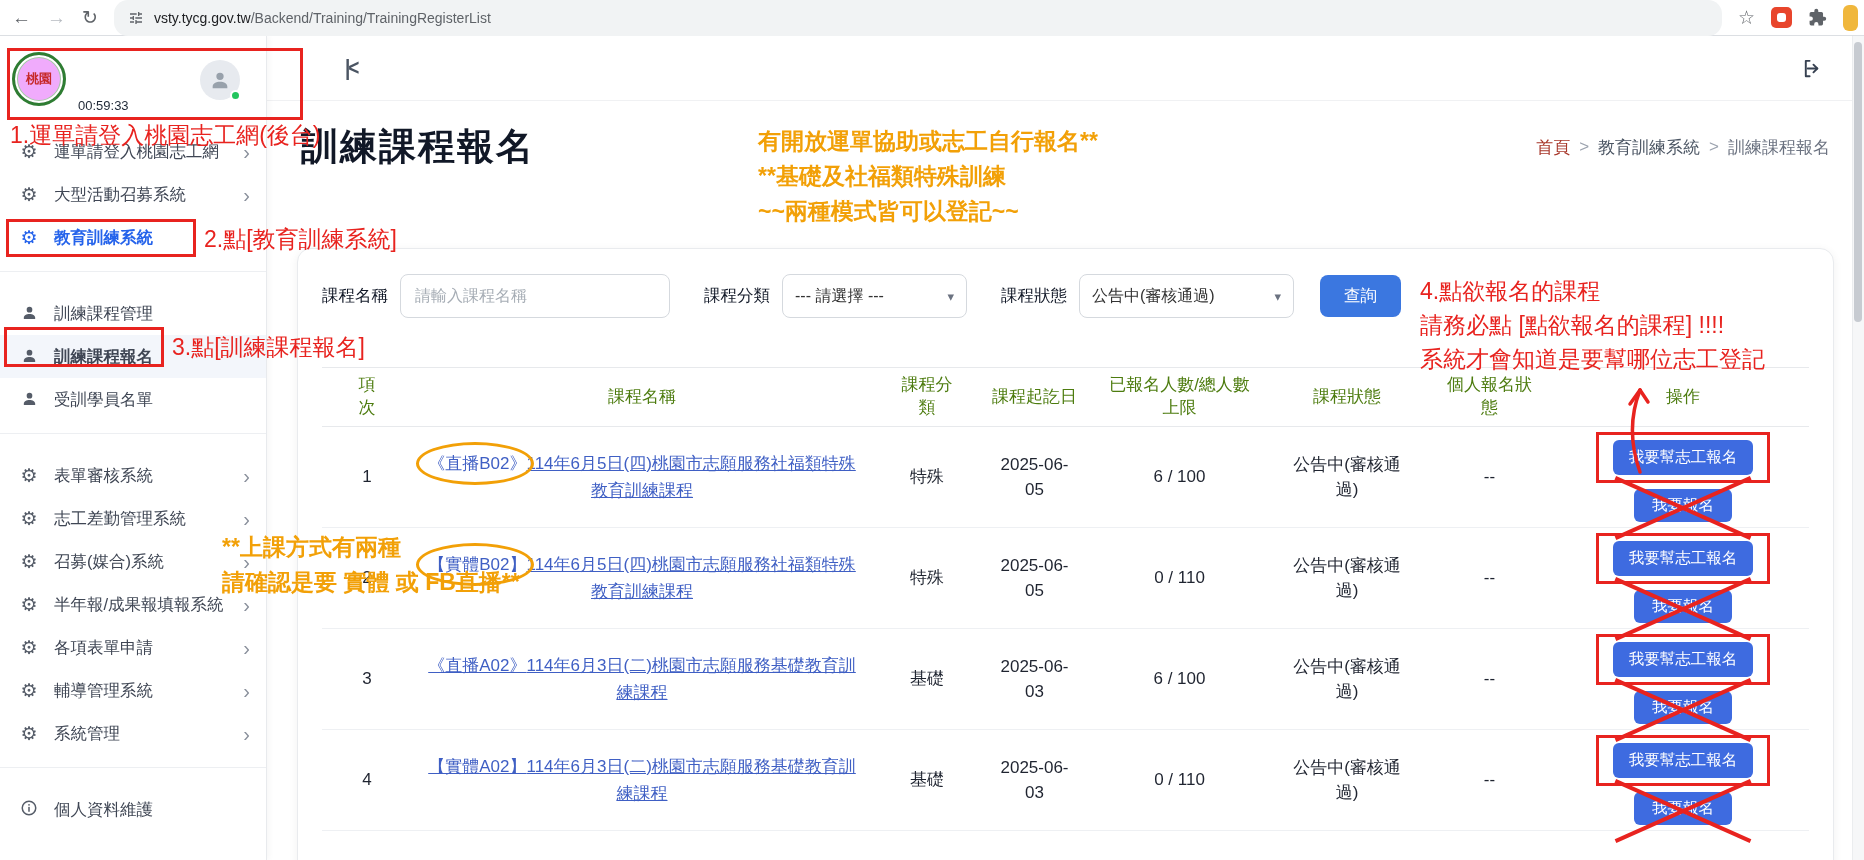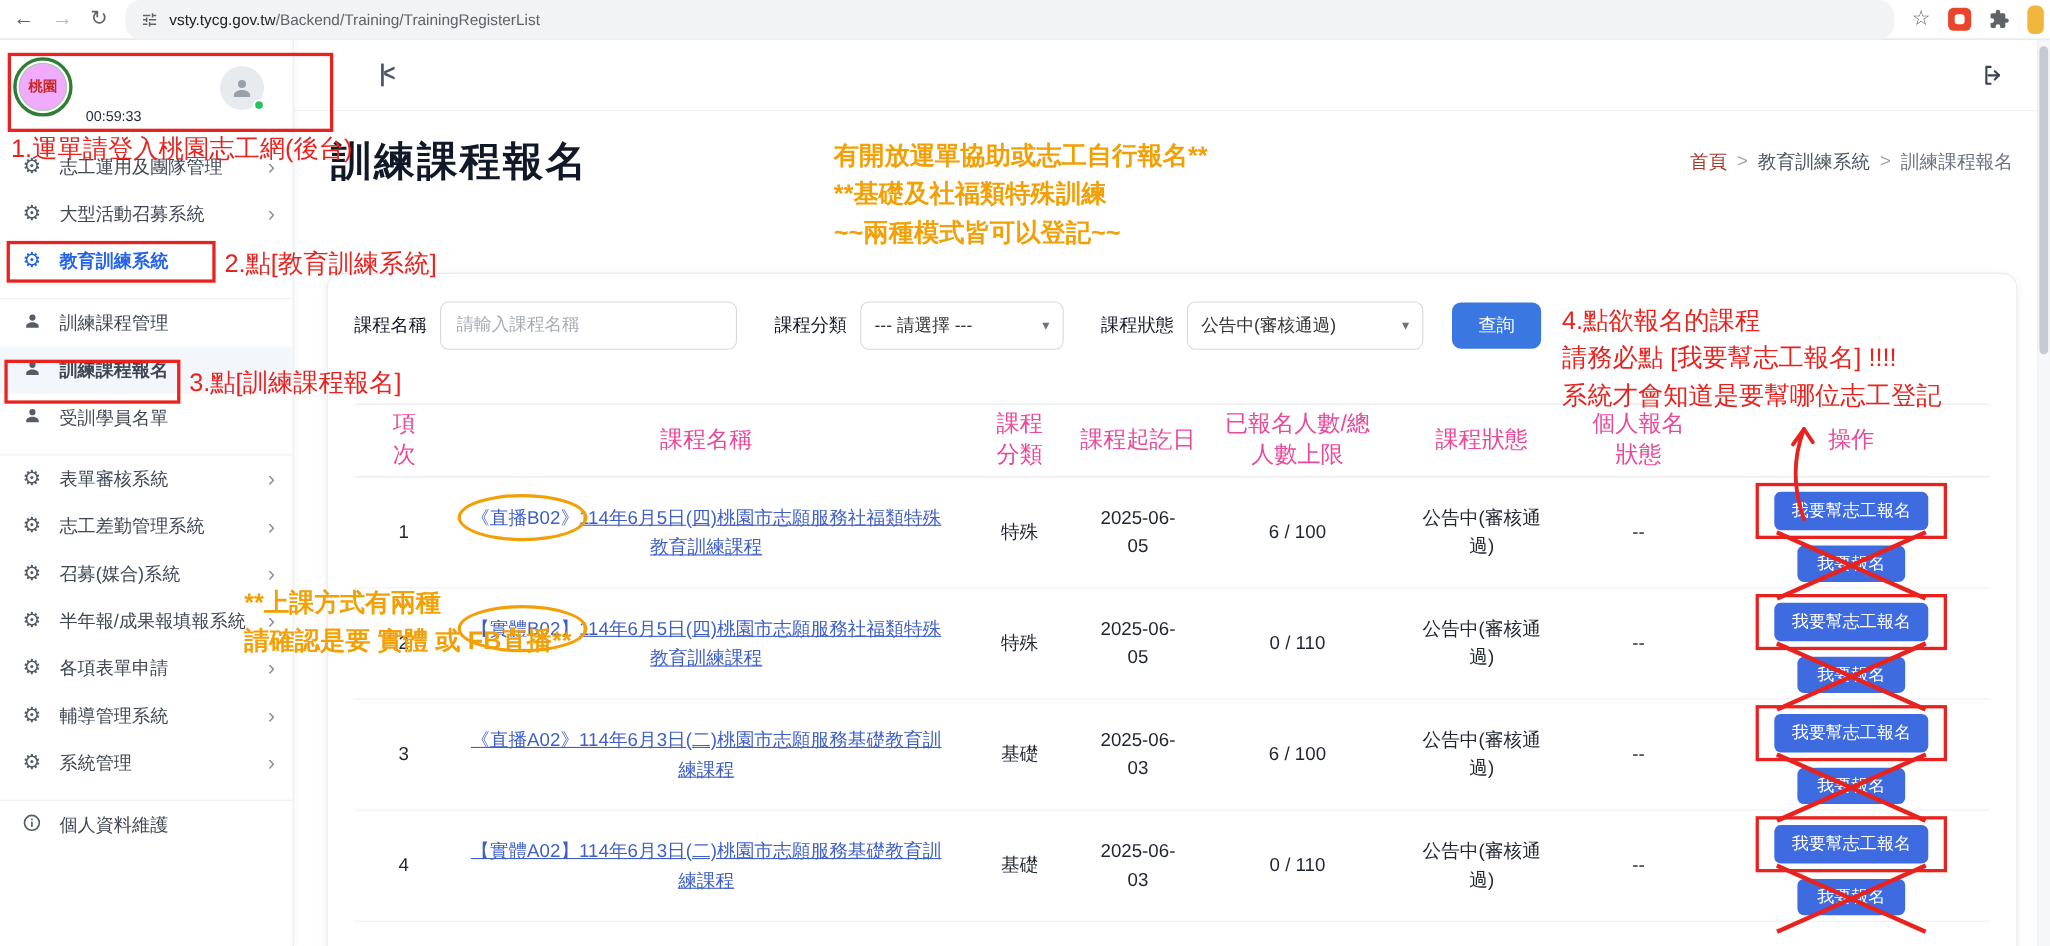--- a/index.html
+++ b/index.html
@@ -44,21 +44,21 @@
   .logo{
     position:absolute;left:12px;top:16px;width:54px;height:54px;border-radius:50%;
     border:3px solid #2e7d32;background:#f0abfc;display:flex;align-items:center;justify-content:center;
     box-shadow:inset 0 0 0 2px #fff,inset 0 0 0 3px #a5c9a8;
   }
   .logo span{color:#c62828;font-size:13px;font-weight:bold;}
   .timer{position:absolute;left:78px;top:62px;font-size:13px;color:#1f2937;}
   .avatar{position:absolute;right:26px;top:24px;width:40px;height:40px;border-radius:50%;background:#e7eaef;display:flex;align-items:center;justify-content:center;cursor:pointer;}
   .status-dot{position:absolute;right:-1px;bottom:-1px;width:11px;height:11px;border-radius:50%;background:#22c55e;border:2px solid #fff;}
   #sb-nav{position:relative;}
-  .sb-group{border-top:1px solid #edeff2;margin-top:12px;padding-top:0;}
+  .sb-group{border-top:1px solid #edeff2;margin-top:12px;padding-top:20px;}
   .sb-group.first{border-top:none;margin-top:0;padding-top:2px;}
   .sb-item{height:43px;display:flex;align-items:center;padding:0 16px 0 18px;gap:14px;font-size:16.5px;color:#3f4654;cursor:pointer;}
   .sb-item .sb-ic{width:22px;text-align:center;font-size:19px;color:#555c68;line-height:1;flex:0 0 auto;}
   .sb-item .chev{margin-left:auto;color:#8a909c;font-size:20px;line-height:1;}
   .sb-item.active{color:var(--side-active);font-weight:bold;}
   .sb-item.active .sb-ic{color:var(--side-active);}
   .sb-item.active-sub{font-weight:bold;background:#f3f6fb;}
   #main{position:absolute;top:36px;left:267px;right:0;bottom:0;background:#fff;}
   .topbar{height:64px;display:flex;align-items:center;justify-content:space-between;padding:0 40px 0 78px;box-shadow:0 1px 0 #f0f1f3;}
   .collapse-ic{font-size:19px;color:#4b5563;cursor:pointer;letter-spacing:-2px;font-weight:bold;transform:scaleY(1.15);}
@@ -88,21 +88,21 @@
   .sel .sel-chev{color:#6b7280;font-size:13px;margin-left:10px;}
   .sel.cat{width:185px;}
   .sel.stat{width:215px;}
   .search-btn{
     margin-left:26px;height:42px;padding:0 24px;border:none;border-radius:8px;background:var(--search-blue);
     color:#fff;font-size:16.5px;cursor:pointer;font-family:inherit;
   }
   
   .table{margin-top:48px;}
   .thead,.trow{display:grid;grid-template-columns:90px 460px 110px 105px 185px 150px 135px 1fr;align-items:center;}
-  .thead{min-height:60px;border-top:1px solid #e7e9ec;border-bottom:1px solid #e7e9ec;color:#ec4899;font-size:21px;}
+  .thead{min-height:60px;border-top:1px solid #e7e9ec;border-bottom:1px solid #e7e9ec;color:#4d7c0f;font-size:17px;}
   .th{justify-self:center;text-align:center;line-height:1.35;padding:4px 0;}
   .th.th0{max-width:20px;}
   .th.th2{max-width:56px;}
   .th.th4{max-width:152px;}
   .th.th6{max-width:88px;}
   .trow{min-height:101px;border-bottom:1px solid #eef0f3;font-size:17px;color:#1f2430;}
   .td{text-align:center;justify-self:center;line-height:1.5;}
   .td.name{justify-self:stretch;padding:0 10px;}
   .td.date{max-width:76px;word-break:break-all;}
   .td.status{max-width:128px;}
@@ -163,21 +163,21 @@
       <svg width="22" height="22" viewBox="0 0 24 24">
           <path fill="#98a1ab" d="M12 12a4 4 0 1 0 0-8 4 4 0 0 0 0 8zm0 2c-4.4 0-8 2.2-8 5v2h16v-2c0-2.8-3.6-5-8-5z"></path>
         </svg>
       <span class="status-dot"></span>
     </div>
   </div>
   <nav id="sb-nav">
       <div class="sb-group first">
         <div class="sb-item">
           <span class="sb-ic">⚙</span>
-          <span class="sb-label">志工運用及團隊管理</span>
+          <span class="sb-label">運單請登入桃園志工網</span>
           <span class="chev">›</span>
         </div>
         <div class="sb-item">
           <span class="sb-ic">⚙</span>
           <span class="sb-label">大型活動召募系統</span>
           <span class="chev">›</span>
         </div>
         <div class="sb-item active">
           <span class="sb-ic">⚙</span>
           <span class="sb-label">教育訓練系統</span>
@@ -360,21 +360,21 @@
 </main>
 
 <div id="overlay">
   <div class="rbox" style="left:7px;top:48px;width:296px;height:72px"></div>
   <div class="rtext" style="left:10px;top:118px">1.運單請登入桃園志工網(後台)</div>
   <div class="rbox" style="left:6px;top:219px;width:190px;height:38px"></div>
   <div class="rtext" style="left:204px;top:222px">2.點[教育訓練系統]</div>
   <div class="rbox" style="left:4px;top:327px;width:160px;height:40px"></div>
   <div class="rtext" style="left:172px;top:330px">3.點[訓練課程報名]</div>
   <div class="otext" id="orange-top" style="left:758px;top:124px"><div>有開放運單協助或志工自行報名**</div><div>**基礎及社福類特殊訓練</div><div>~~兩種模式皆可以登記~~</div></div>
-  <div class="rtext" id="step4" style="left:1420px;top:274px"><div>4.點欲報名的課程</div><div>請務必點 [我要幫志工報名] !!!!</div><div>系統才會知道是要幫哪位志工登記</div></div>
+  <div class="rtext" id="step4" style="left:1420px;top:274px"><div>4.點欲報名的課程</div><div>請務必點 [點欲報名的課程] !!!!</div><div>系統才會知道是要幫哪位志工登記</div></div>
   <svg class="arrow-svg" width="44" height="96" viewBox="0 0 44 96">
     <path class="arrow-path" d="M24 90 C14 62 14 34 24 8"></path>
     <path class="arrow-path" d="M24 8 L14 22"></path>
     <path class="arrow-path" d="M24 8 L32 20"></path>
   </svg>
   <div class="otext" id="orange-mid" style="left:222px;top:530px"><div>**上課方式有兩種</div><div>請確認是要 實體 或 FB直播**</div></div>
 </div>
 
 <div class="scrollbar">
   <div class="scroll-thumb"></div>

